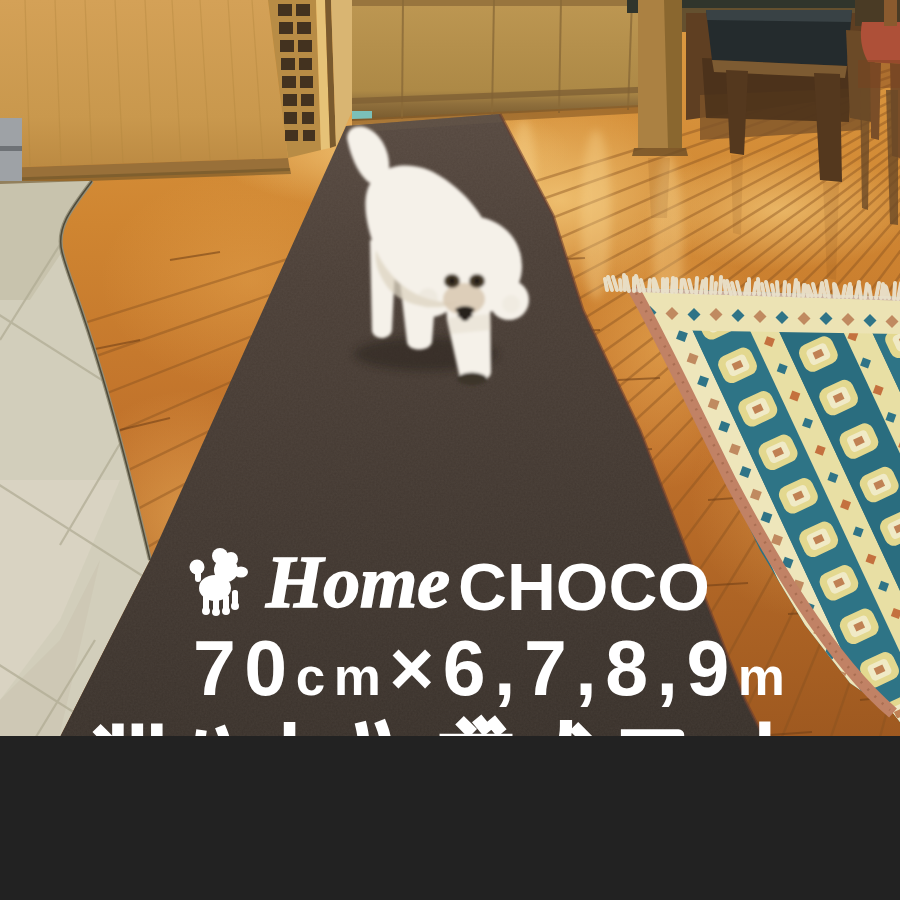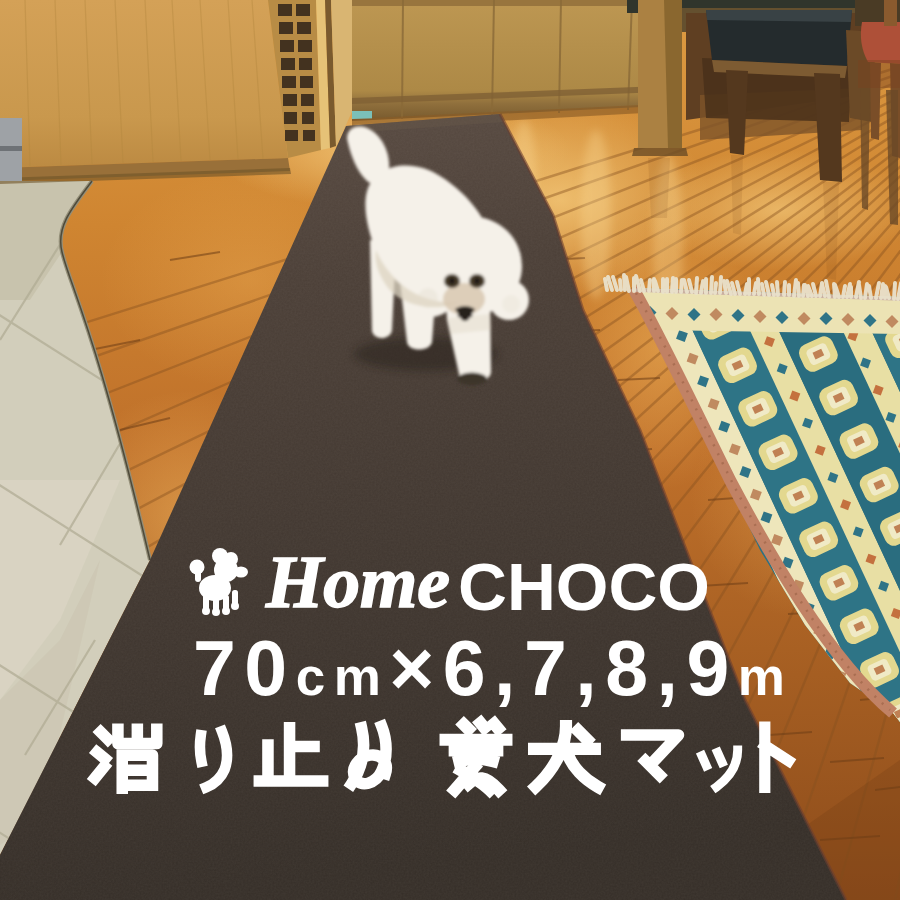--- a/index.html
+++ b/index.html
@@ -1,16 +1,16 @@
 <!DOCTYPE html>
 <html><head>
 <meta charset="utf-8">
 <style>
   html,body{margin:0;padding:0;background:#222;}
-  #scene{position:relative;width:900px;height:900px;overflow:hidden;
+  #scene{position:relative;width:900px;height:736px;overflow:hidden;
          font-family:"Liberation Sans",sans-serif;}
   svg{display:block}
   text{font-family:"Liberation Sans",sans-serif;}
 </style>
 </head>
 <body>
 <div id="scene">
 <svg width="900" height="900" viewBox="0 0 900 900">
 <defs>
   <linearGradient id="woodV" x1="0" y1="0" x2="0" y2="1">

